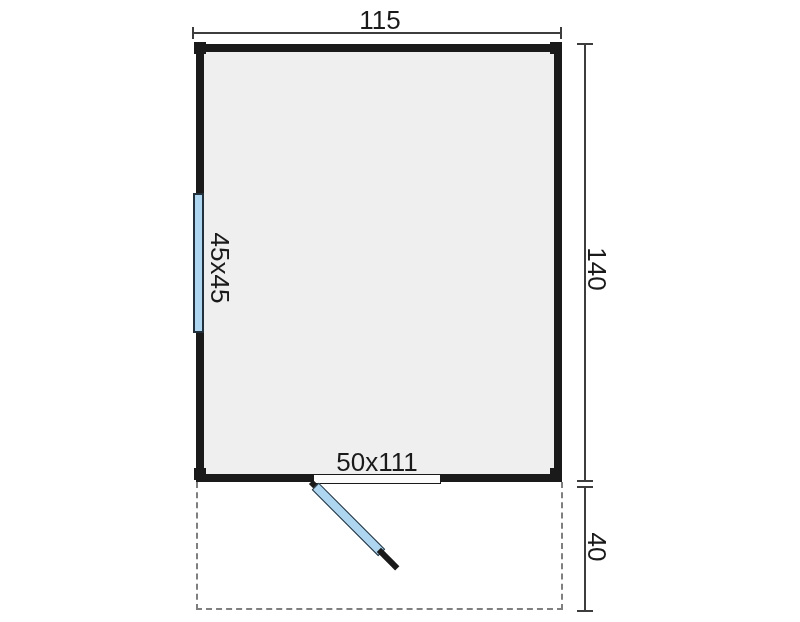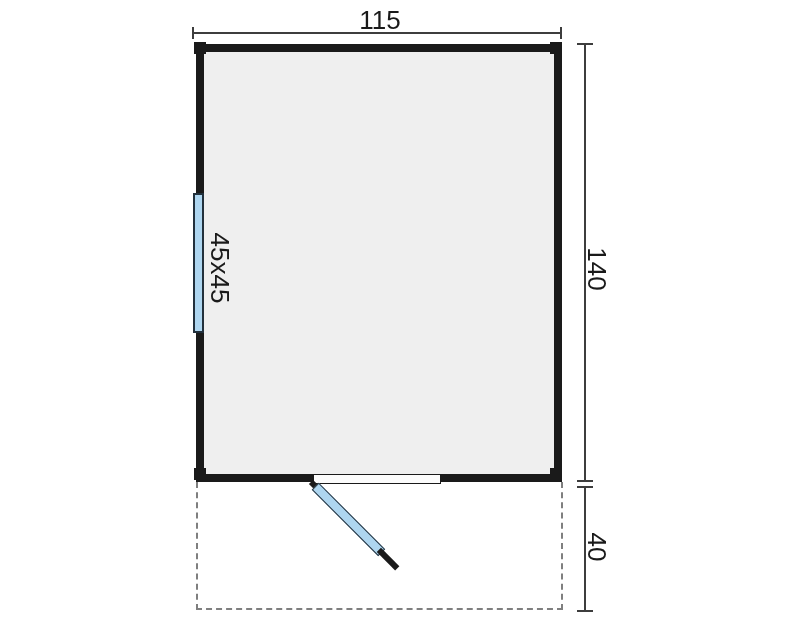--- a/index.html
+++ b/index.html
@@ -123,20 +123,21 @@
 
   <div class="abs building"></div>
   <div class="abs corner-post corner-tl"></div>
   <div class="abs corner-post corner-tr"></div>
   <div class="abs corner-post corner-bl"></div>
   <div class="abs corner-post corner-br"></div>
 
   <div class="abs window"></div>
   <div class="abs dim-label rot90" style="left:220px; top:268px;">45x45</div>
 
+  <div class="abs dim-label centered-h" style="left:377px; top:449px;">50x111</div>
   <div class="abs door-sill"></div>
 
   <div class="abs door-leaf-group">
     <div class="abs door-leaf-tip-start"></div>
     <div class="abs door-leaf"></div>
     <div class="abs door-leaf-tip-end"></div>
   </div>
 
 </div>
 

